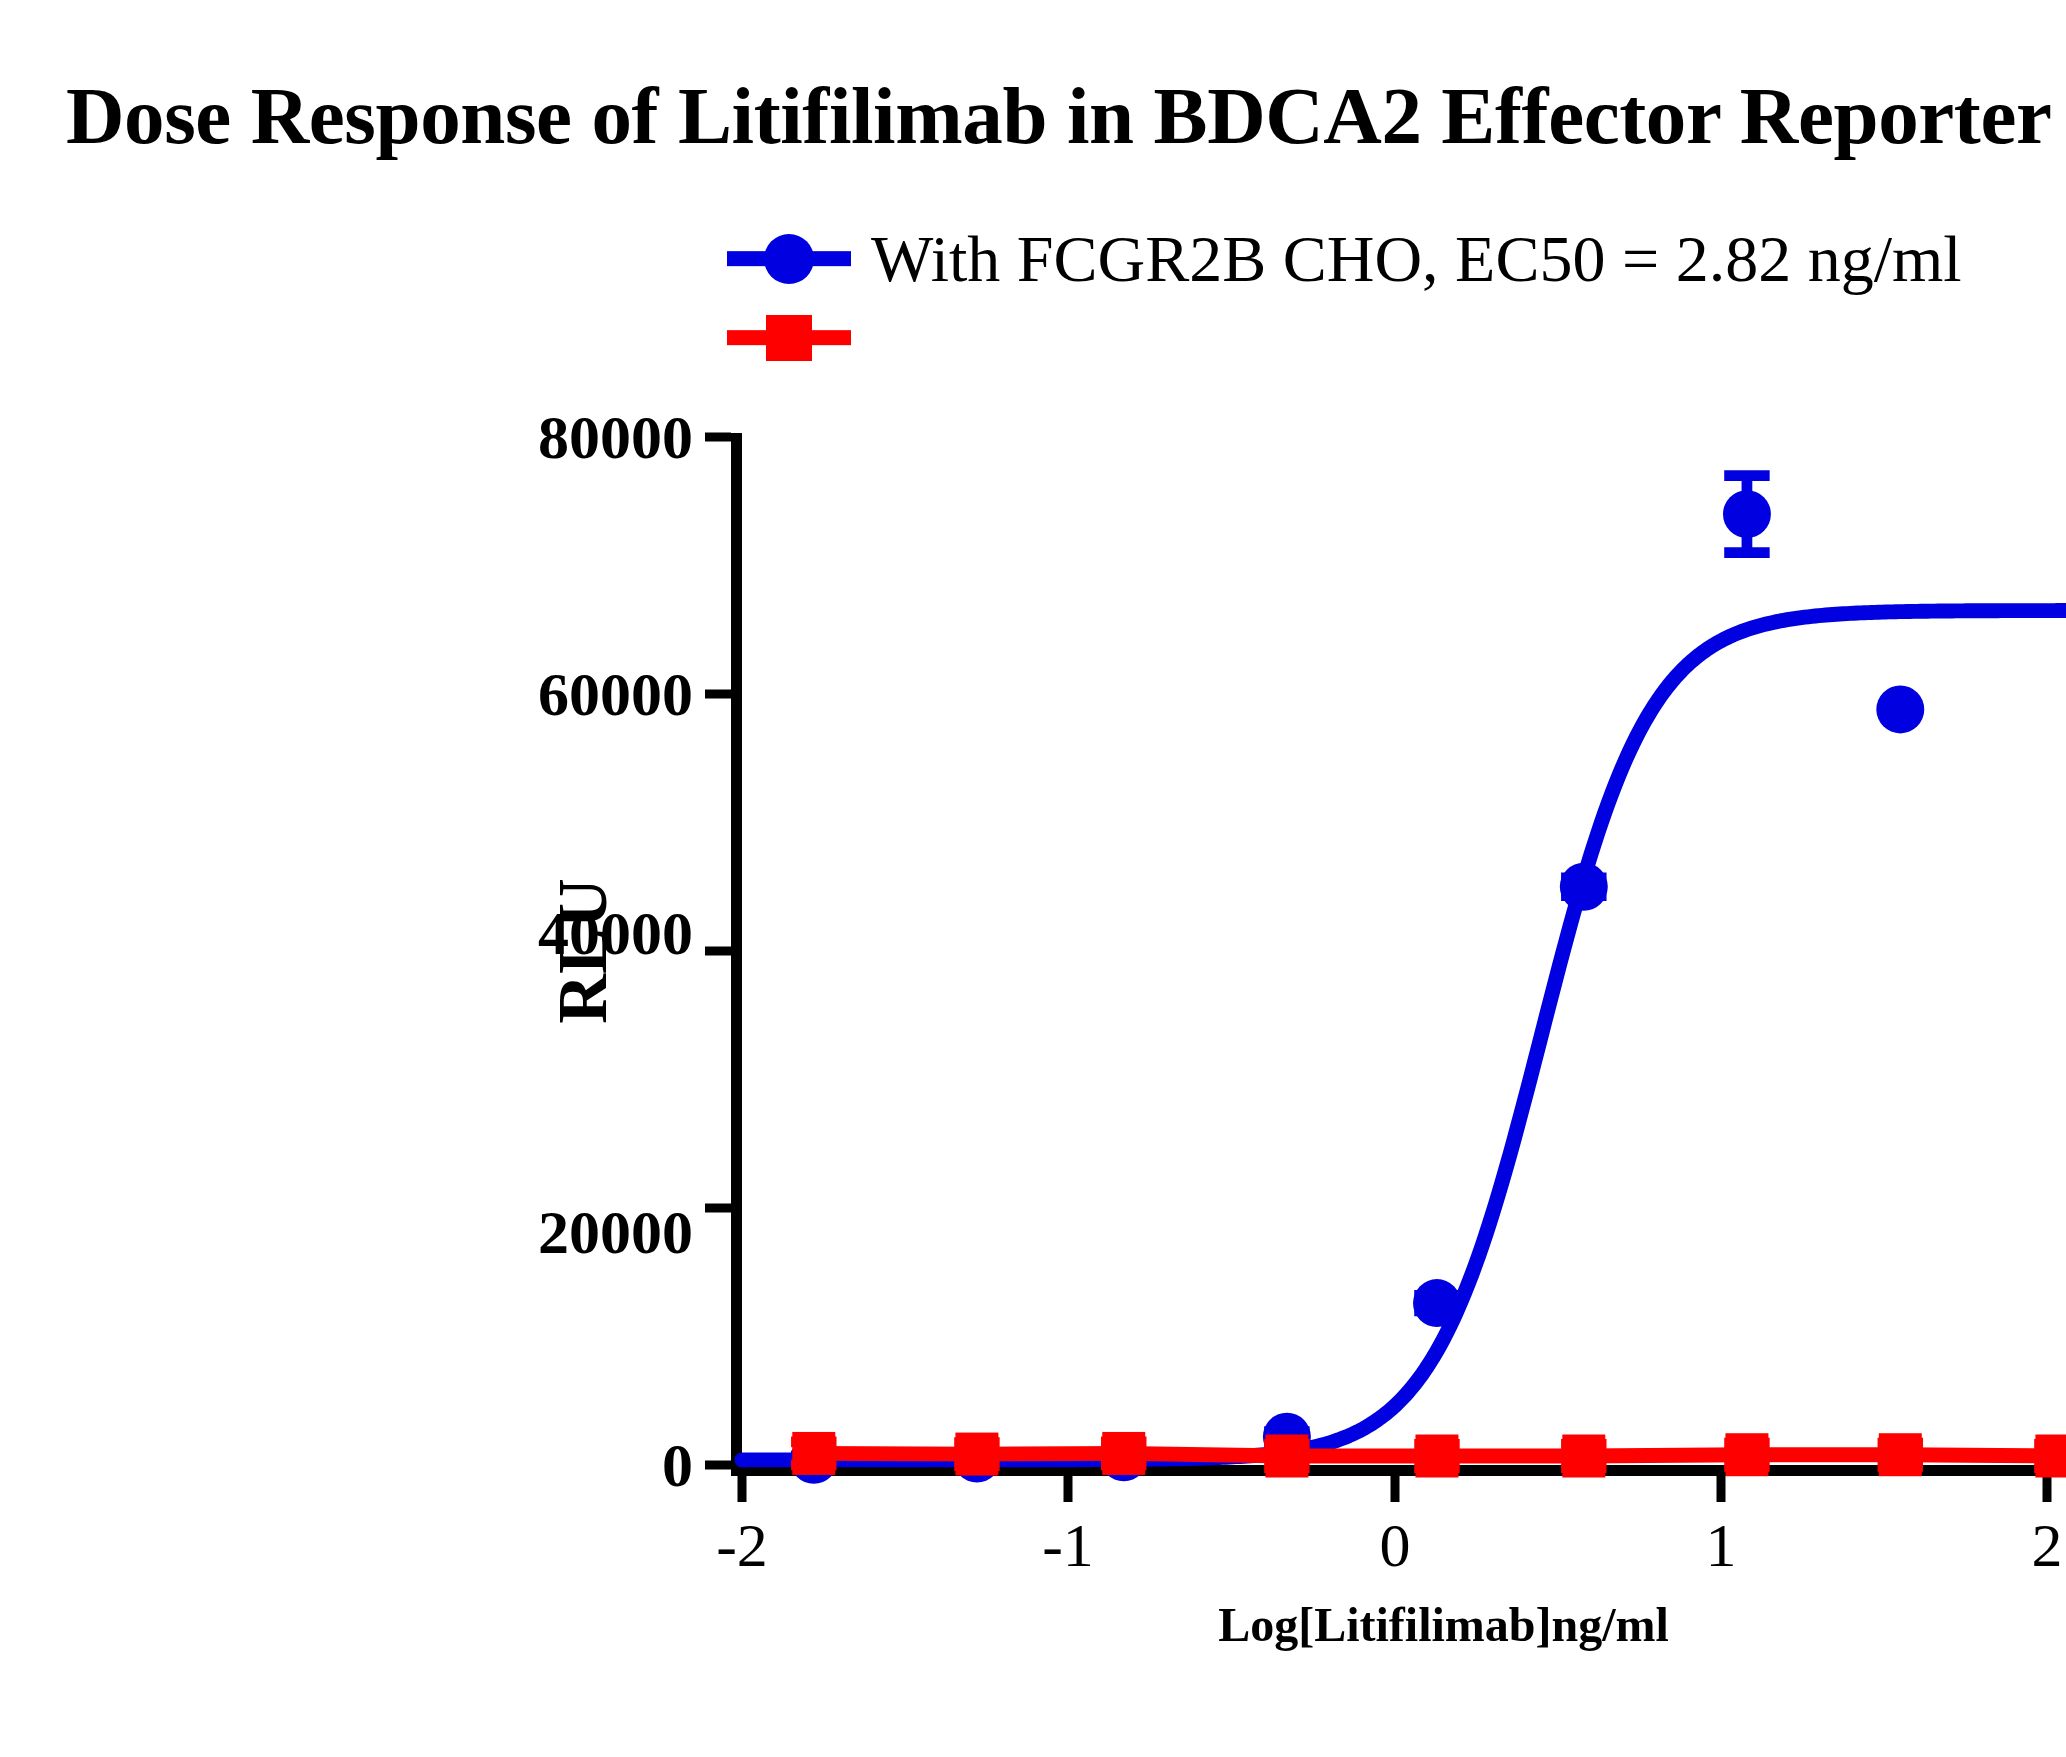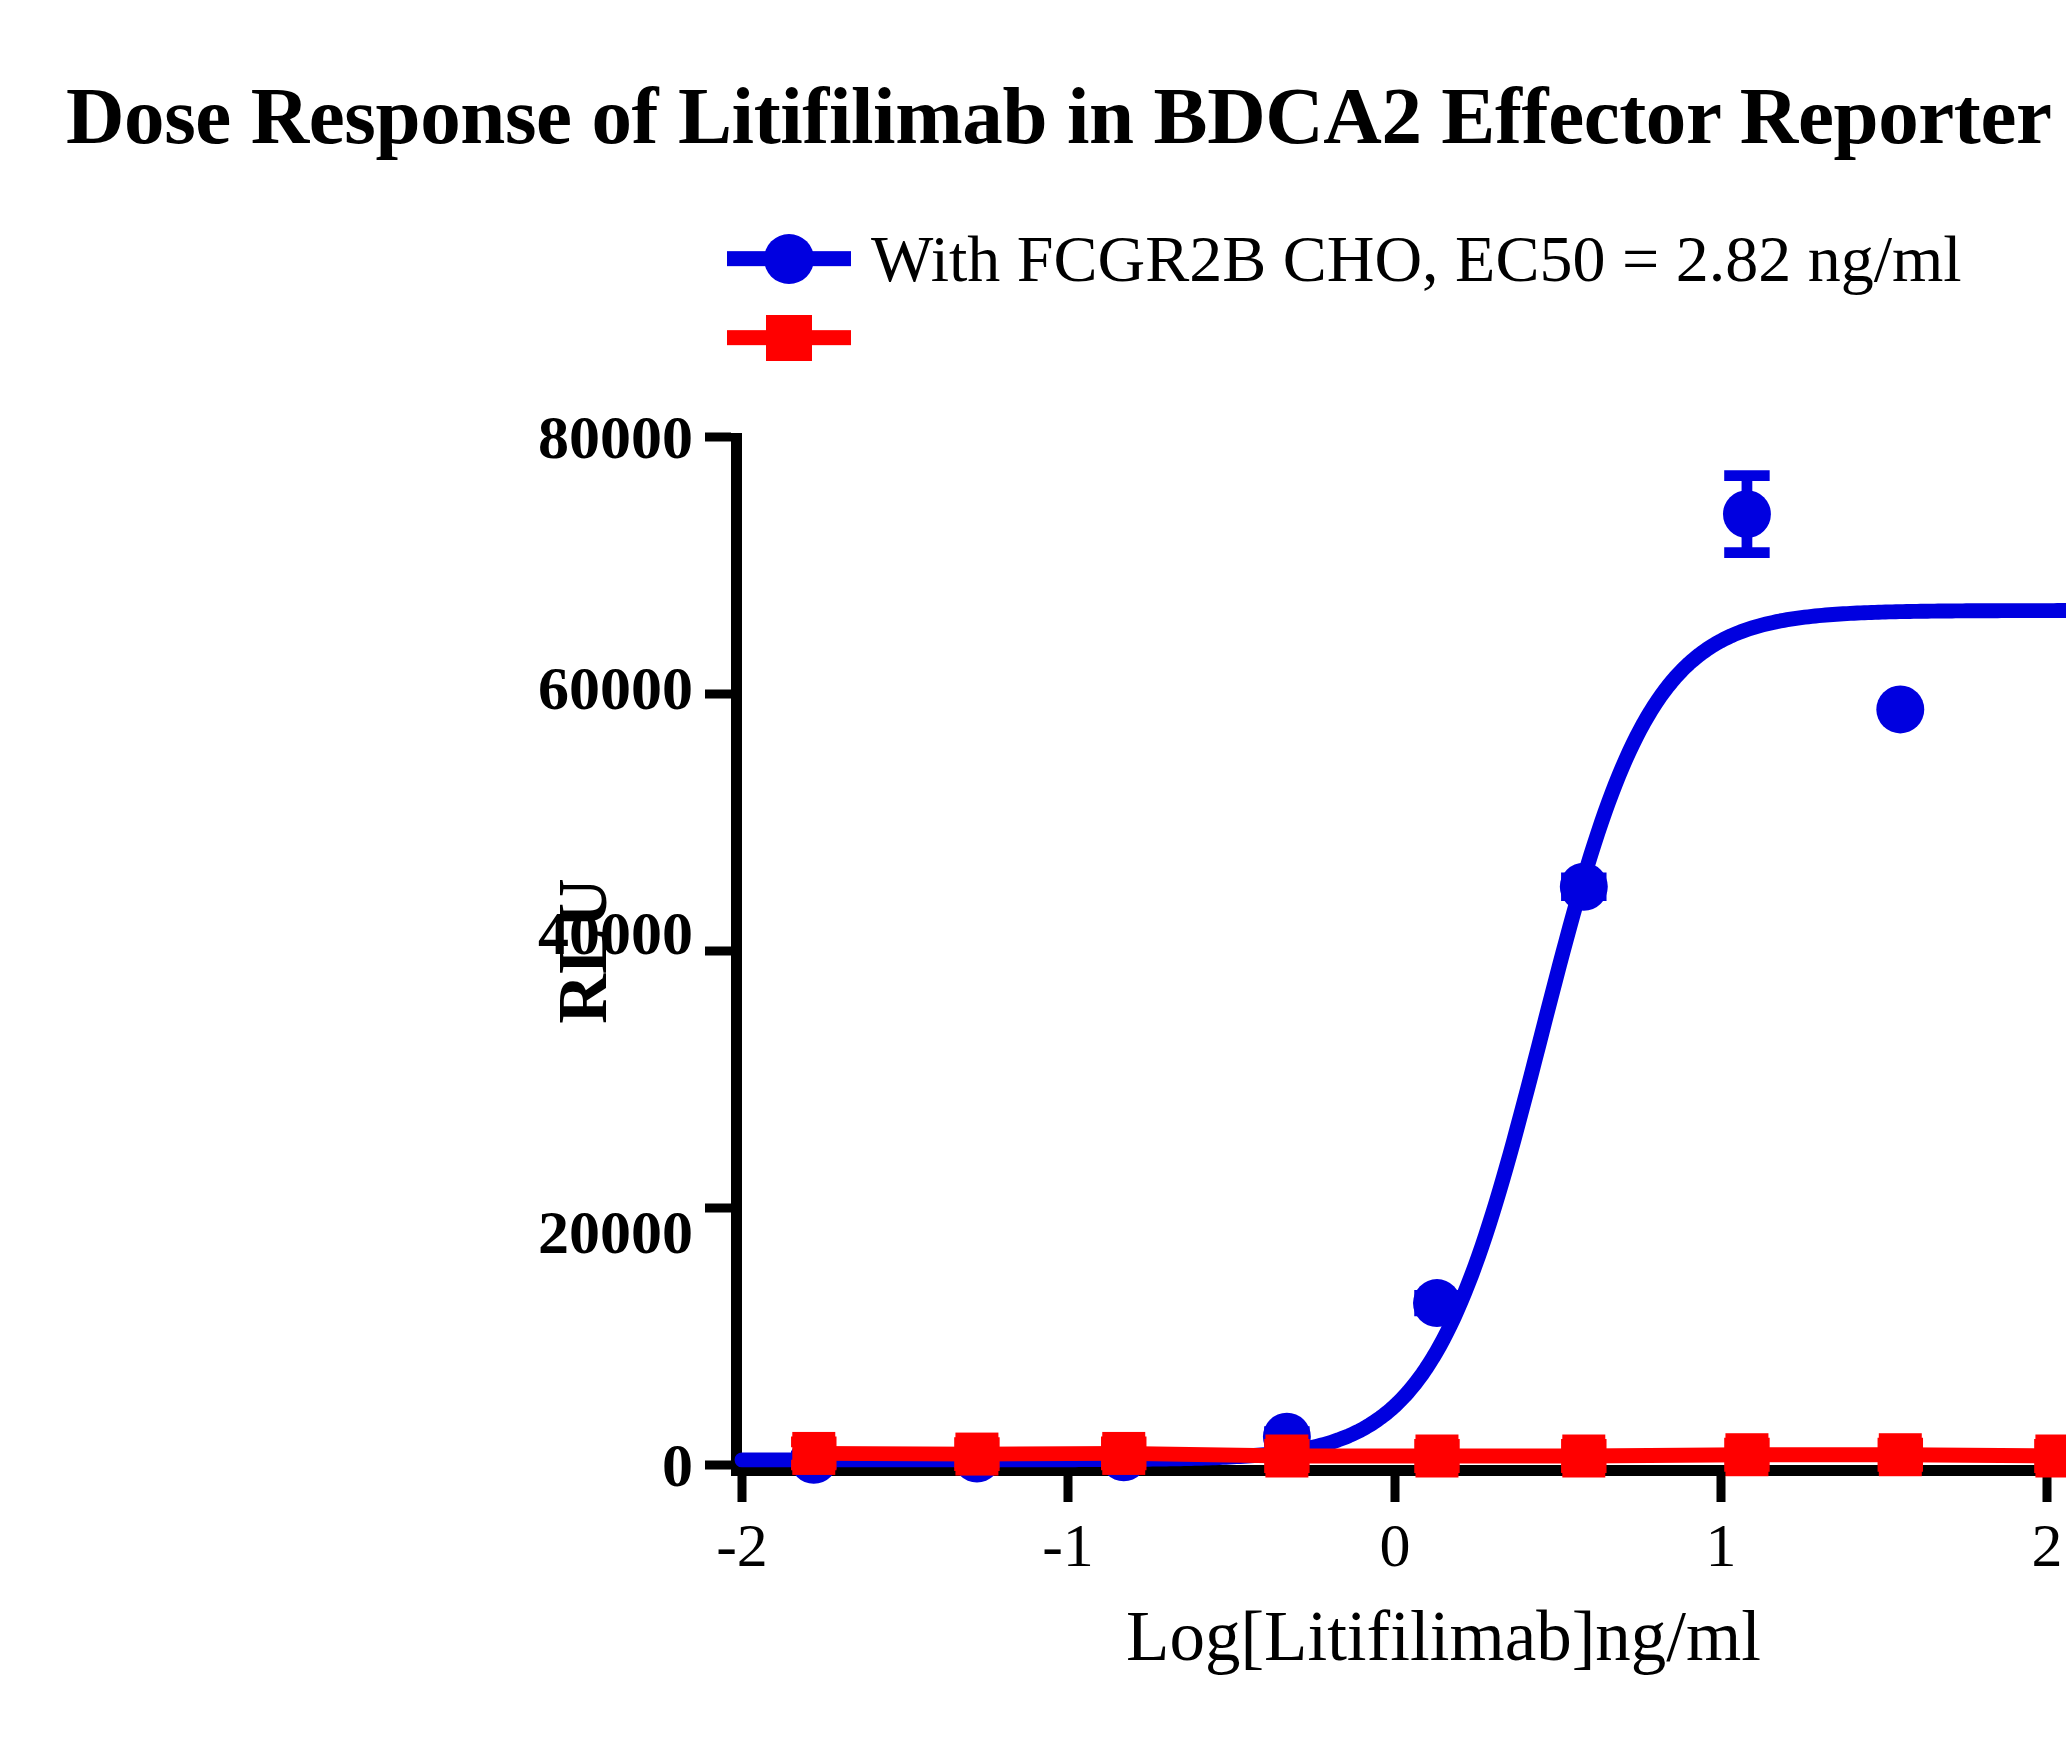--- a/index.html
+++ b/index.html
@@ -122,22 +122,22 @@
     font-weight:bold;
     white-space:nowrap;
     line-height:1;
   }
   #xlabel{
     position:absolute;
     left:50%;
     top:100%;
     margin-top:136px;
     transform:translateX(-50%);
-    font-size:71px;
-    font-weight:normal;
+    font-size:48px;
+    font-weight:bold;
     white-space:nowrap;
     line-height:1;
   }
   #svg-layer{
     position:absolute;left:0;top:0;
     width:100%;height:100%;
     overflow:visible;
   }
 </style>
 </head>
@@ -168,21 +168,21 @@
     <div id="axis-x"></div>
 
     <div id="ticks-y">
         <div class="ytick" style="top: 1028px;"></div>
         <div class="ytick-label" style="top: 1028px;">0</div>
         <div class="ytick" style="top: 771px;"></div>
         <div class="ytick-label" style="top: 795px;">20000</div>
         <div class="ytick" style="top: 514px;"></div>
         <div class="ytick-label" style="top: 496px;">40000</div>
         <div class="ytick" style="top: 257px;"></div>
-        <div class="ytick-label" style="top: 251px;">60000</div>
+        <div class="ytick-label" style="top: 257px;">60000</div>
         <div class="ytick" style="top: 0px;"></div>
         <div class="ytick-label" style="top: 0px;">80000</div>
       </div>
     <div id="ticks-x">
         <div class="xtick" style="left: 0px;"></div>
         <div class="xtick-label" style="left: 0px;">-2</div>
         <div class="xtick" style="left: 326px;"></div>
         <div class="xtick-label" style="left: 326px;">-1</div>
         <div class="xtick" style="left: 653px;"></div>
         <div class="xtick-label" style="left: 653px;">0</div>

